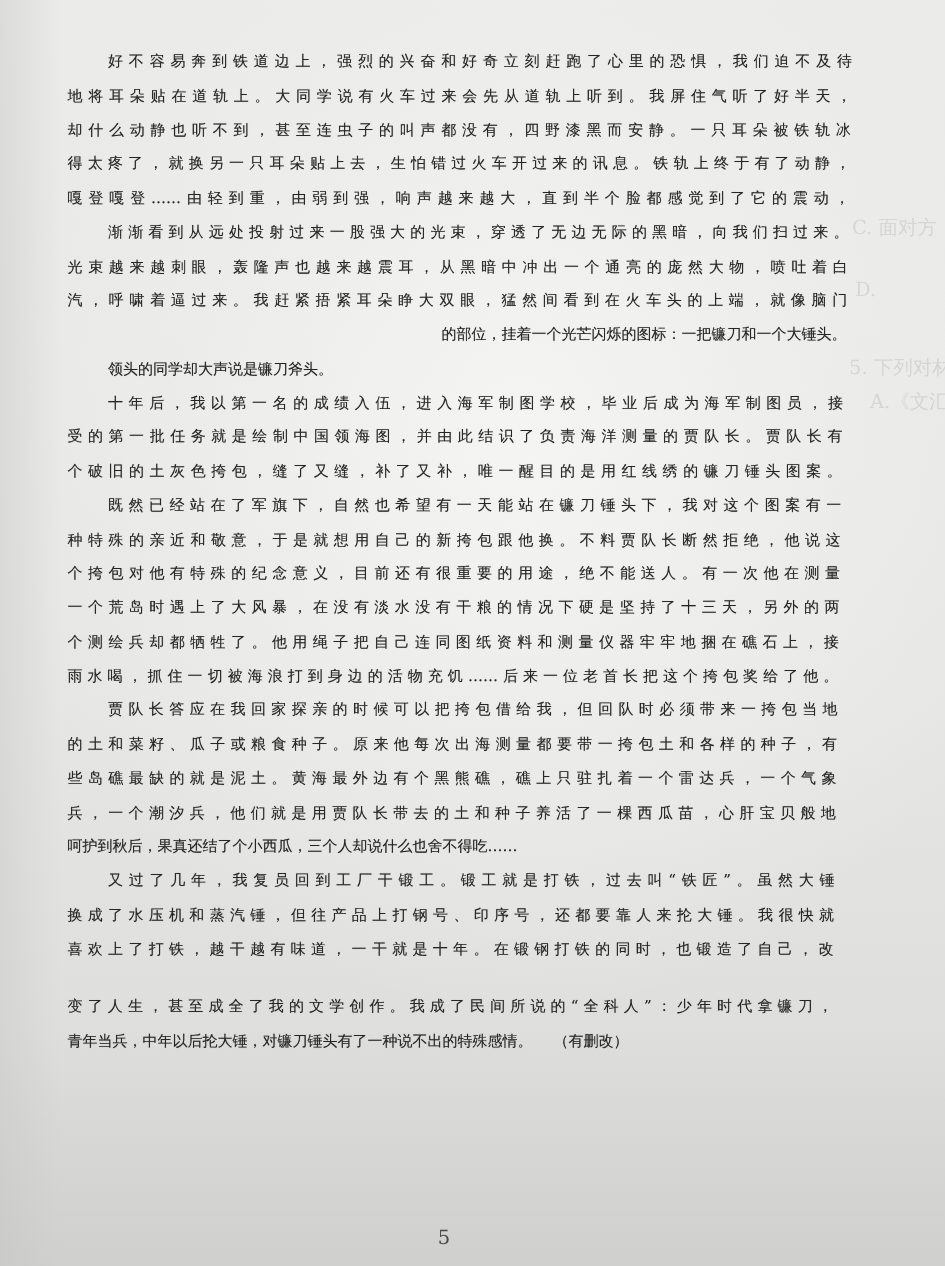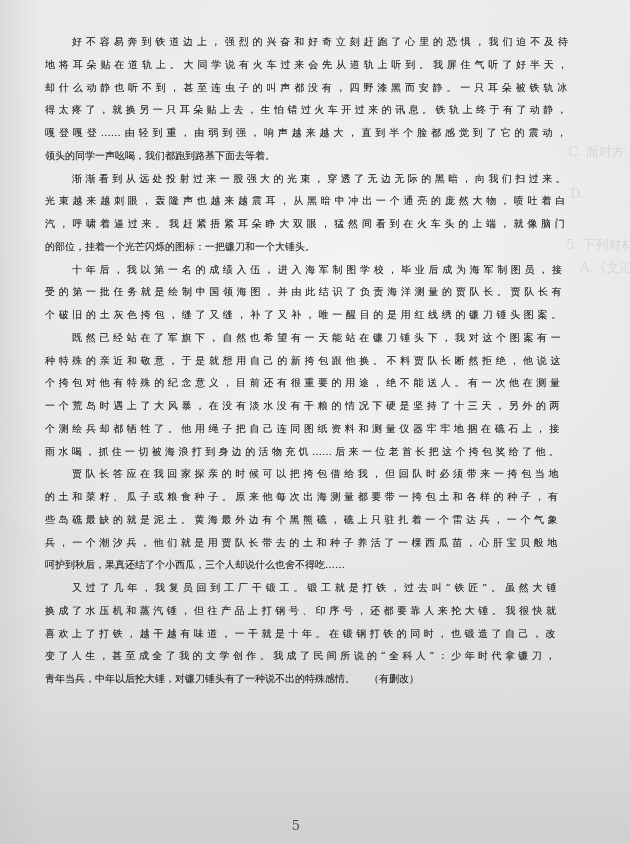--- a/index.html
+++ b/index.html
@@ -75,30 +75,32 @@
 <span class="ghost" style="left:540px; top:259px;">A.《文汇报》</span>
 
 <div class="article">
 
   <div class="para">
     <div class="line full indent" style="width: 523px;">好不容易奔到铁道边上，强烈的兴奋和好奇立刻赶跑了心里的恐惧，我们迫不及待</div>
     <div class="line full" style="width: 522.6px;">地将耳朵贴在道轨上。大同学说有火车过来会先从道轨上听到。我屏住气听了好半天，</div>
     <div class="line full" style="width: 522.2px;">却什么动静也听不到，甚至连虫子的叫声都没有，四野漆黑而安静。一只耳朵被铁轨冰</div>
     <div class="line full" style="width: 521.8px;">得太疼了，就换另一只耳朵贴上去，生怕错过火车开过来的讯息。铁轨上终于有了动静，</div>
     <div class="line full" style="width: 521.4px;">嘎登嘎登……由轻到重，由弱到强，响声越来越大，直到半个脸都感觉到了它的震动，</div>
-    <div class="line last" style="width: 521px;">领头的同学一声吆喝，我们都跑到路基下面去等着。</div>
   </div>
 
   <div class="para">
     <div class="line full indent" style="width: 520.6px;">渐渐看到从远处投射过来一股强大的光束，穿透了无边无际的黑暗，向我们扫过来。</div>
     <div class="line full" style="width: 520.2px;">光束越来越刺眼，轰隆声也越来越震耳，从黑暗中冲出一个通亮的庞然大物，喷吐着白</div>
     <div class="line full" style="width: 519.8px;">汽，呼啸着逼过来。我赶紧捂紧耳朵睁大双眼，猛然间看到在火车头的上端，就像脑门</div>
-    <div class="line last" style="width: 519.4px;">的部位，挂着一个光芒闪烁的图标：一把镰刀和一个大锤头。</div>
+    <div class="line last" style="width: 519.4px; text-align: right;">的部位，挂着一个光芒闪烁的图标：一把镰刀和一个大锤头。</div>
   </div>
 
+  <div class="para">
+    <div class="line last indent" style="width: 519px;">领头的同学却大声说是镰刀斧头。</div>
+  </div>
 
 
   <div class="para">
     <div class="line full indent" style="width: 517px;">十年后，我以第一名的成绩入伍，进入海军制图学校，毕业后成为海军制图员，接</div>
     <div class="line full" style="width: 516.6px;">受的第一批任务就是绘制中国领海图，并由此结识了负责海洋测量的贾队长。贾队长有</div>
     <div class="line full" style="width: 516.2px;">个破旧的土灰色挎包，缝了又缝，补了又补，唯一醒目的是用红线绣的镰刀锤头图案。</div>
   </div>
 
   <div class="para">
     <div class="line full indent" style="width: 515.8px;">既然已经站在了军旗下，自然也希望有一天能站在镰刀锤头下，我对这个图案有一</div>
@@ -114,21 +116,21 @@
     <div class="line full" style="width: 513px;">的土和菜籽、瓜子或粮食种子。原来他每次出海测量都要带一挎包土和各样的种子，有</div>
     <div class="line full" style="width: 512.6px;">些岛礁最缺的就是泥土。黄海最外边有个黑熊礁，礁上只驻扎着一个雷达兵，一个气象</div>
     <div class="line full" style="width: 512.2px;">兵，一个潮汐兵，他们就是用贾队长带去的土和种子养活了一棵西瓜苗，心肝宝贝般地</div>
     <div class="line last" style="width: 511.8px;">呵护到秋后，果真还结了个小西瓜，三个人却说什么也舍不得吃……</div>
   </div>
 
   <div class="para">
     <div class="line full indent" style="width: 511.4px;">又过了几年，我复员回到工厂干锻工。锻工就是打铁，过去叫“铁匠”。虽然大锤</div>
     <div class="line full" style="width: 511px;">换成了水压机和蒸汽锤，但往产品上打钢号、印序号，还都要靠人来抡大锤。我很快就</div>
     <div class="line full" style="width: 510.6px;">喜欢上了打铁，越干越有味道，一干就是十年。在锻钢打铁的同时，也锻造了自己，改</div>
-    <div class="line full" style="width: 510.2px;">变了人生，甚至成全了我的文学创作。我成了民间所说的“全科人”：少年时代拿镰刀，</div>
+    <div class="line full" style="width: 510.2px; margin-top: 16px;">变了人生，甚至成全了我的文学创作。我成了民间所说的“全科人”：少年时代拿镰刀，</div>
     <div class="line last" style="width: 509.8px;">
       <span>青年当兵，中年以后抡大锤，对镰刀锤头有了一种说不出的特殊感情。</span><span class="note">（有删改）</span>
     </div>
   </div>
 
 </div>
 
 <div class="page-number">5</div>
 
 </body></html>

